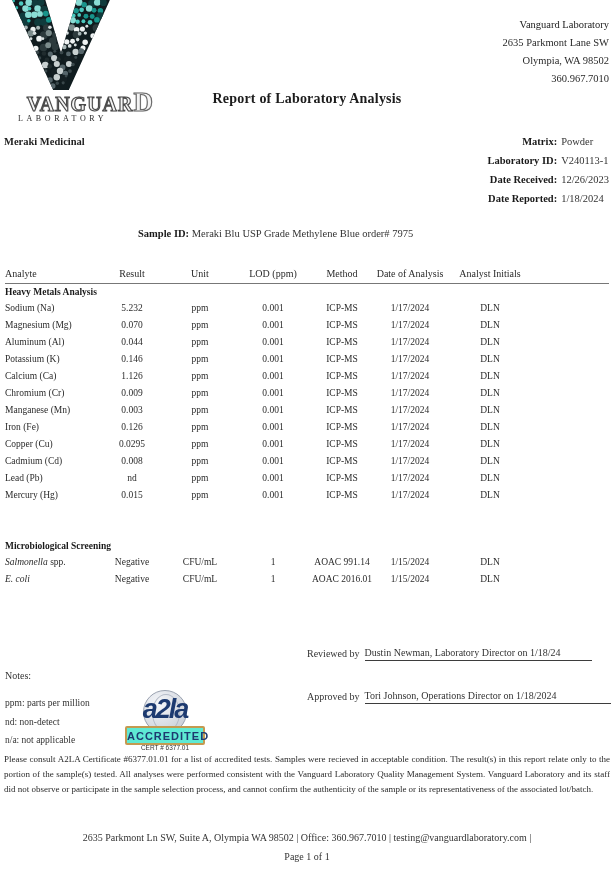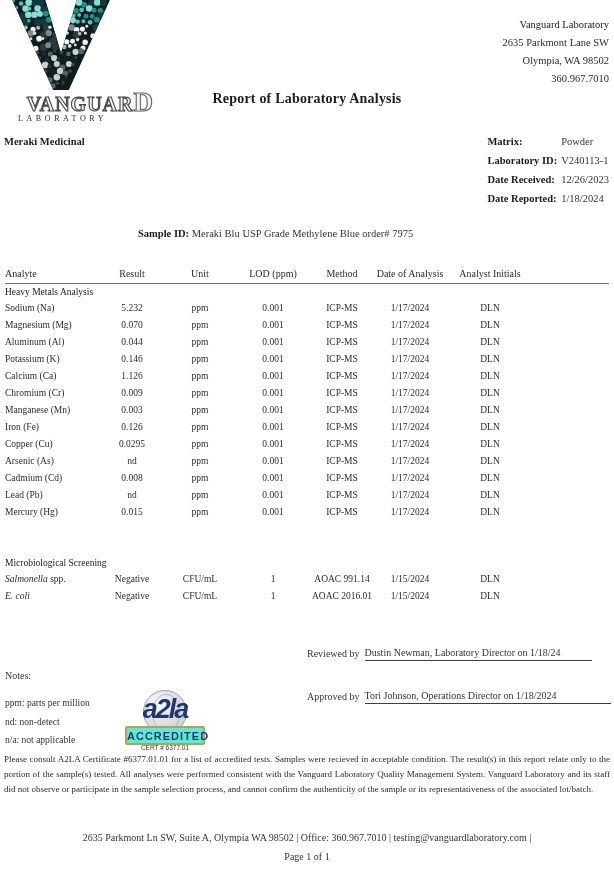--- a/index.html
+++ b/index.html
@@ -34,39 +34,39 @@
   }
 
   .client-name { position:absolute; left:4px; top:136px; font-size:10.5px; font-weight:700; }
 
   
   .meta-grid {
     position:absolute; top:136px; right:5px;
     display:grid; grid-template-columns:auto auto; grid-auto-rows:19px;
     font-size:10.5px; column-gap:4px;
   }
-  .meta-grid .m-label { font-weight:700; color:#1a1a1a; }
+  .meta-grid .m-label { font-weight:700; text-align:right; color:#1a1a1a; }
   .meta-grid .m-value { text-align:left; color:#333; }
 
   .sample-line { position:absolute; left:138px; top:228px; font-size:10.5px; color:#333; }
   .sample-line b { color:#1a1a1a; }
 
   
   table.results {
     position:absolute; left:5px; top:266px; width:604px;
     border-collapse:collapse; table-layout:fixed; font-size:9.5px; color:#2b2b2b;
   }
   table.results th {
     font-weight:400; font-size:10px; text-align:center; color:#2b2b2b;
     border-bottom:1px solid #777; padding:2px 0 4px 0; white-space:nowrap;
   }
   table.results th.c-analyte { text-align:left; }
   table.results td { text-align:center; height:17px; line-height:17px; white-space:nowrap; overflow:hidden; }
   table.results td.c-analyte { text-align:left; }
-  table.results tr.section-row td { font-weight:400; font-size:9.5px; height:16px; line-height:16px; color:#1a1a1a; }
+  table.results tr.section-row td { font-weight:700; font-size:9.5px; height:16px; line-height:16px; color:#1a1a1a; }
   table.results tr.gap td { height:34px; }
   table.results i { font-style:italic; }
 
   
   .notes-label { position:absolute; left:5px; top:650px; font-size:10px; color:#333;margin-top:20px; }
   .sig { position:absolute; display:flex; align-items:flex-end; font-size:10px; color:#333; }
   .sig-reviewed { left:307px; right:22px; top:647px; }
   .sig-approved { left:307px; right:3px;  top:690px; }
   .sig .sig-label { white-space:nowrap; margin-right:5px; padding-bottom:2px; }
   .sig .sig-value { flex:1; border-bottom:1.2px solid #3d3d3d; padding-bottom:2px; white-space:nowrap; }
@@ -386,30 +386,20 @@
       <td class="c-analyte"><i></i><span>Copper (Cu)</span></td>
       <td>0.0295</td>
       <td>ppm</td>
       <td>0.001</td>
       <td>ICP-MS</td>
       <td>1/17/2024</td>
       <td>DLN</td>
       <td></td>
     </tr>
 
-    <tr>
-      <td class="c-analyte"><i></i><span>Arsenic (As)</span></td>
-      <td>nd</td>
-      <td>ppm</td>
-      <td>0.001</td>
-      <td>ICP-MS</td>
-      <td>1/17/2024</td>
-      <td>DLN</td>
-      <td></td>
-    </tr>
 
     <tr>
       <td class="c-analyte"><i></i><span>Cadmium (Cd)</span></td>
       <td>0.008</td>
       <td>ppm</td>
       <td>0.001</td>
       <td>ICP-MS</td>
       <td>1/17/2024</td>
       <td>DLN</td>
       <td></td>

